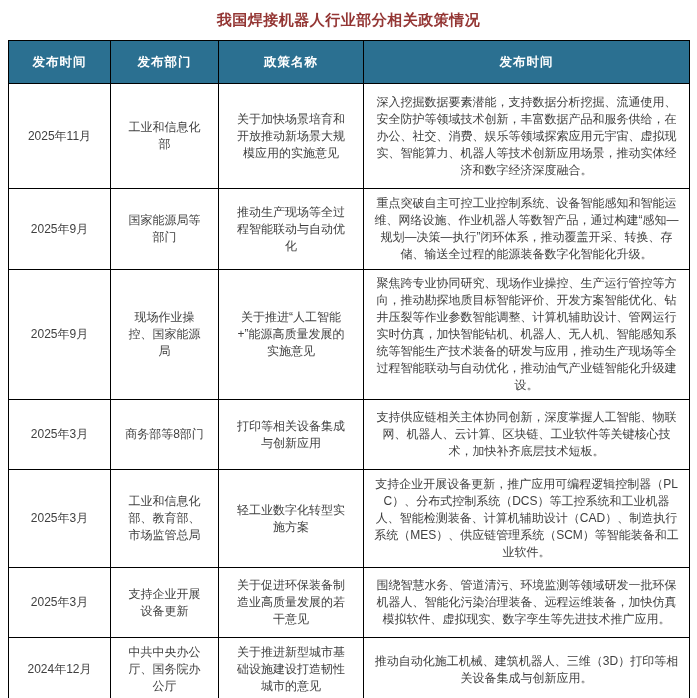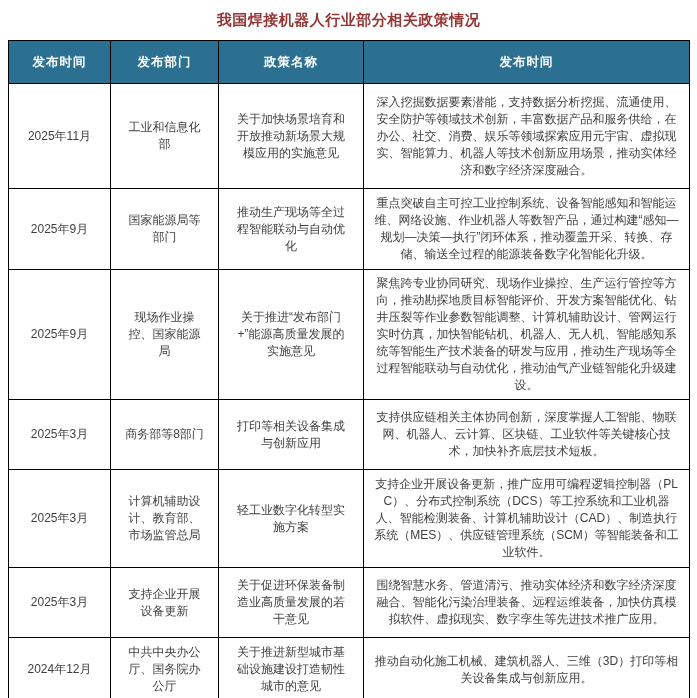--- a/index.html
+++ b/index.html
@@ -97,40 +97,40 @@
       </tr>
       <tr class="r2">
         <td class="cell-date">2025年9月</td>
         <td class="cell-dept">国家能源局等部门</td>
         <td class="cell-policy">推动生产现场等全过程智能联动与自动优化</td>
         <td class="cell-main">重点突破自主可控工业控制系统、设备智能感知和智能运维、网络设施、作业机器人等数智产品，通过构建“感知—规划—决策—执行”闭环体系，推动覆盖开采、转换、存储、输送全过程的能源装备数字化智能化升级。</td>
       </tr>
       <tr class="r3">
         <td class="cell-date">2025年9月</td>
         <td class="cell-dept">现场作业操控、国家能源局</td>
-        <td class="cell-policy">关于推进“发布部门+”能源高质量发展的实施意见</td>
+        <td class="cell-policy">关于推进“人工智能+”能源高质量发展的实施意见</td>
         <td class="cell-main">聚焦跨专业协同研究、现场作业操控、生产运行管控等方向，推动勘探地质目标智能评价、开发方案智能优化、钻井压裂等作业参数智能调整、计算机辅助设计、管网运行实时仿真，加快智能钻机、机器人、无人机、智能感知系统等智能生产技术装备的研发与应用，推动生产现场等全过程智能联动与自动优化，推动油气产业链智能化升级建设。</td>
       </tr>
       <tr class="r4">
         <td class="cell-date">2025年3月</td>
         <td class="cell-dept">商务部等8部门</td>
         <td class="cell-policy">打印等相关设备集成与创新应用</td>
         <td class="cell-main">支持供应链相关主体协同创新，深度掌握人工智能、物联网、机器人、云计算、区块链、工业软件等关键核心技术，加快补齐底层技术短板。</td>
       </tr>
       <tr class="r5">
         <td class="cell-date">2025年3月</td>
-        <td class="cell-dept">计算机辅助设计、教育部、市场监管总局</td>
+        <td class="cell-dept">工业和信息化部、教育部、市场监管总局</td>
         <td class="cell-policy">轻工业数字化转型实施方案</td>
         <td class="cell-main">支持企业开展设备更新，推广应用可编程逻辑控制器（PLC）、分布式控制系统（DCS）等工控系统和工业机器人、智能检测装备、计算机辅助设计（CAD）、制造执行系统（MES）、供应链管理系统（SCM）等智能装备和工业软件。</td>
       </tr>
       <tr class="r6">
         <td class="cell-date">2025年3月</td>
         <td class="cell-dept">支持企业开展设备更新</td>
         <td class="cell-policy">关于促进环保装备制造业高质量发展的若干意见</td>
-        <td class="cell-main">围绕智慧水务、管道清污、推动实体经济和数字经济深度融合、智能化污染治理装备、远程运维装备，加快仿真模拟软件、虚拟现实、数字孪生等先进技术推广应用。</td>
+        <td class="cell-main">围绕智慧水务、管道清污、环境监测等领域研发一批环保机器人、智能化污染治理装备、远程运维装备，加快仿真模拟软件、虚拟现实、数字孪生等先进技术推广应用。</td>
       </tr>
       <tr class="r7">
         <td class="cell-date">2024年12月</td>
         <td class="cell-dept">中共中央办公厅、国务院办公厅</td>
         <td class="cell-policy">关于推进新型城市基础设施建设打造韧性城市的意见</td>
         <td class="cell-main">推动自动化施工机械、建筑机器人、三维（3D）打印等相关设备集成与创新应用。</td>
       </tr>
 
     </tbody>
   </table>

